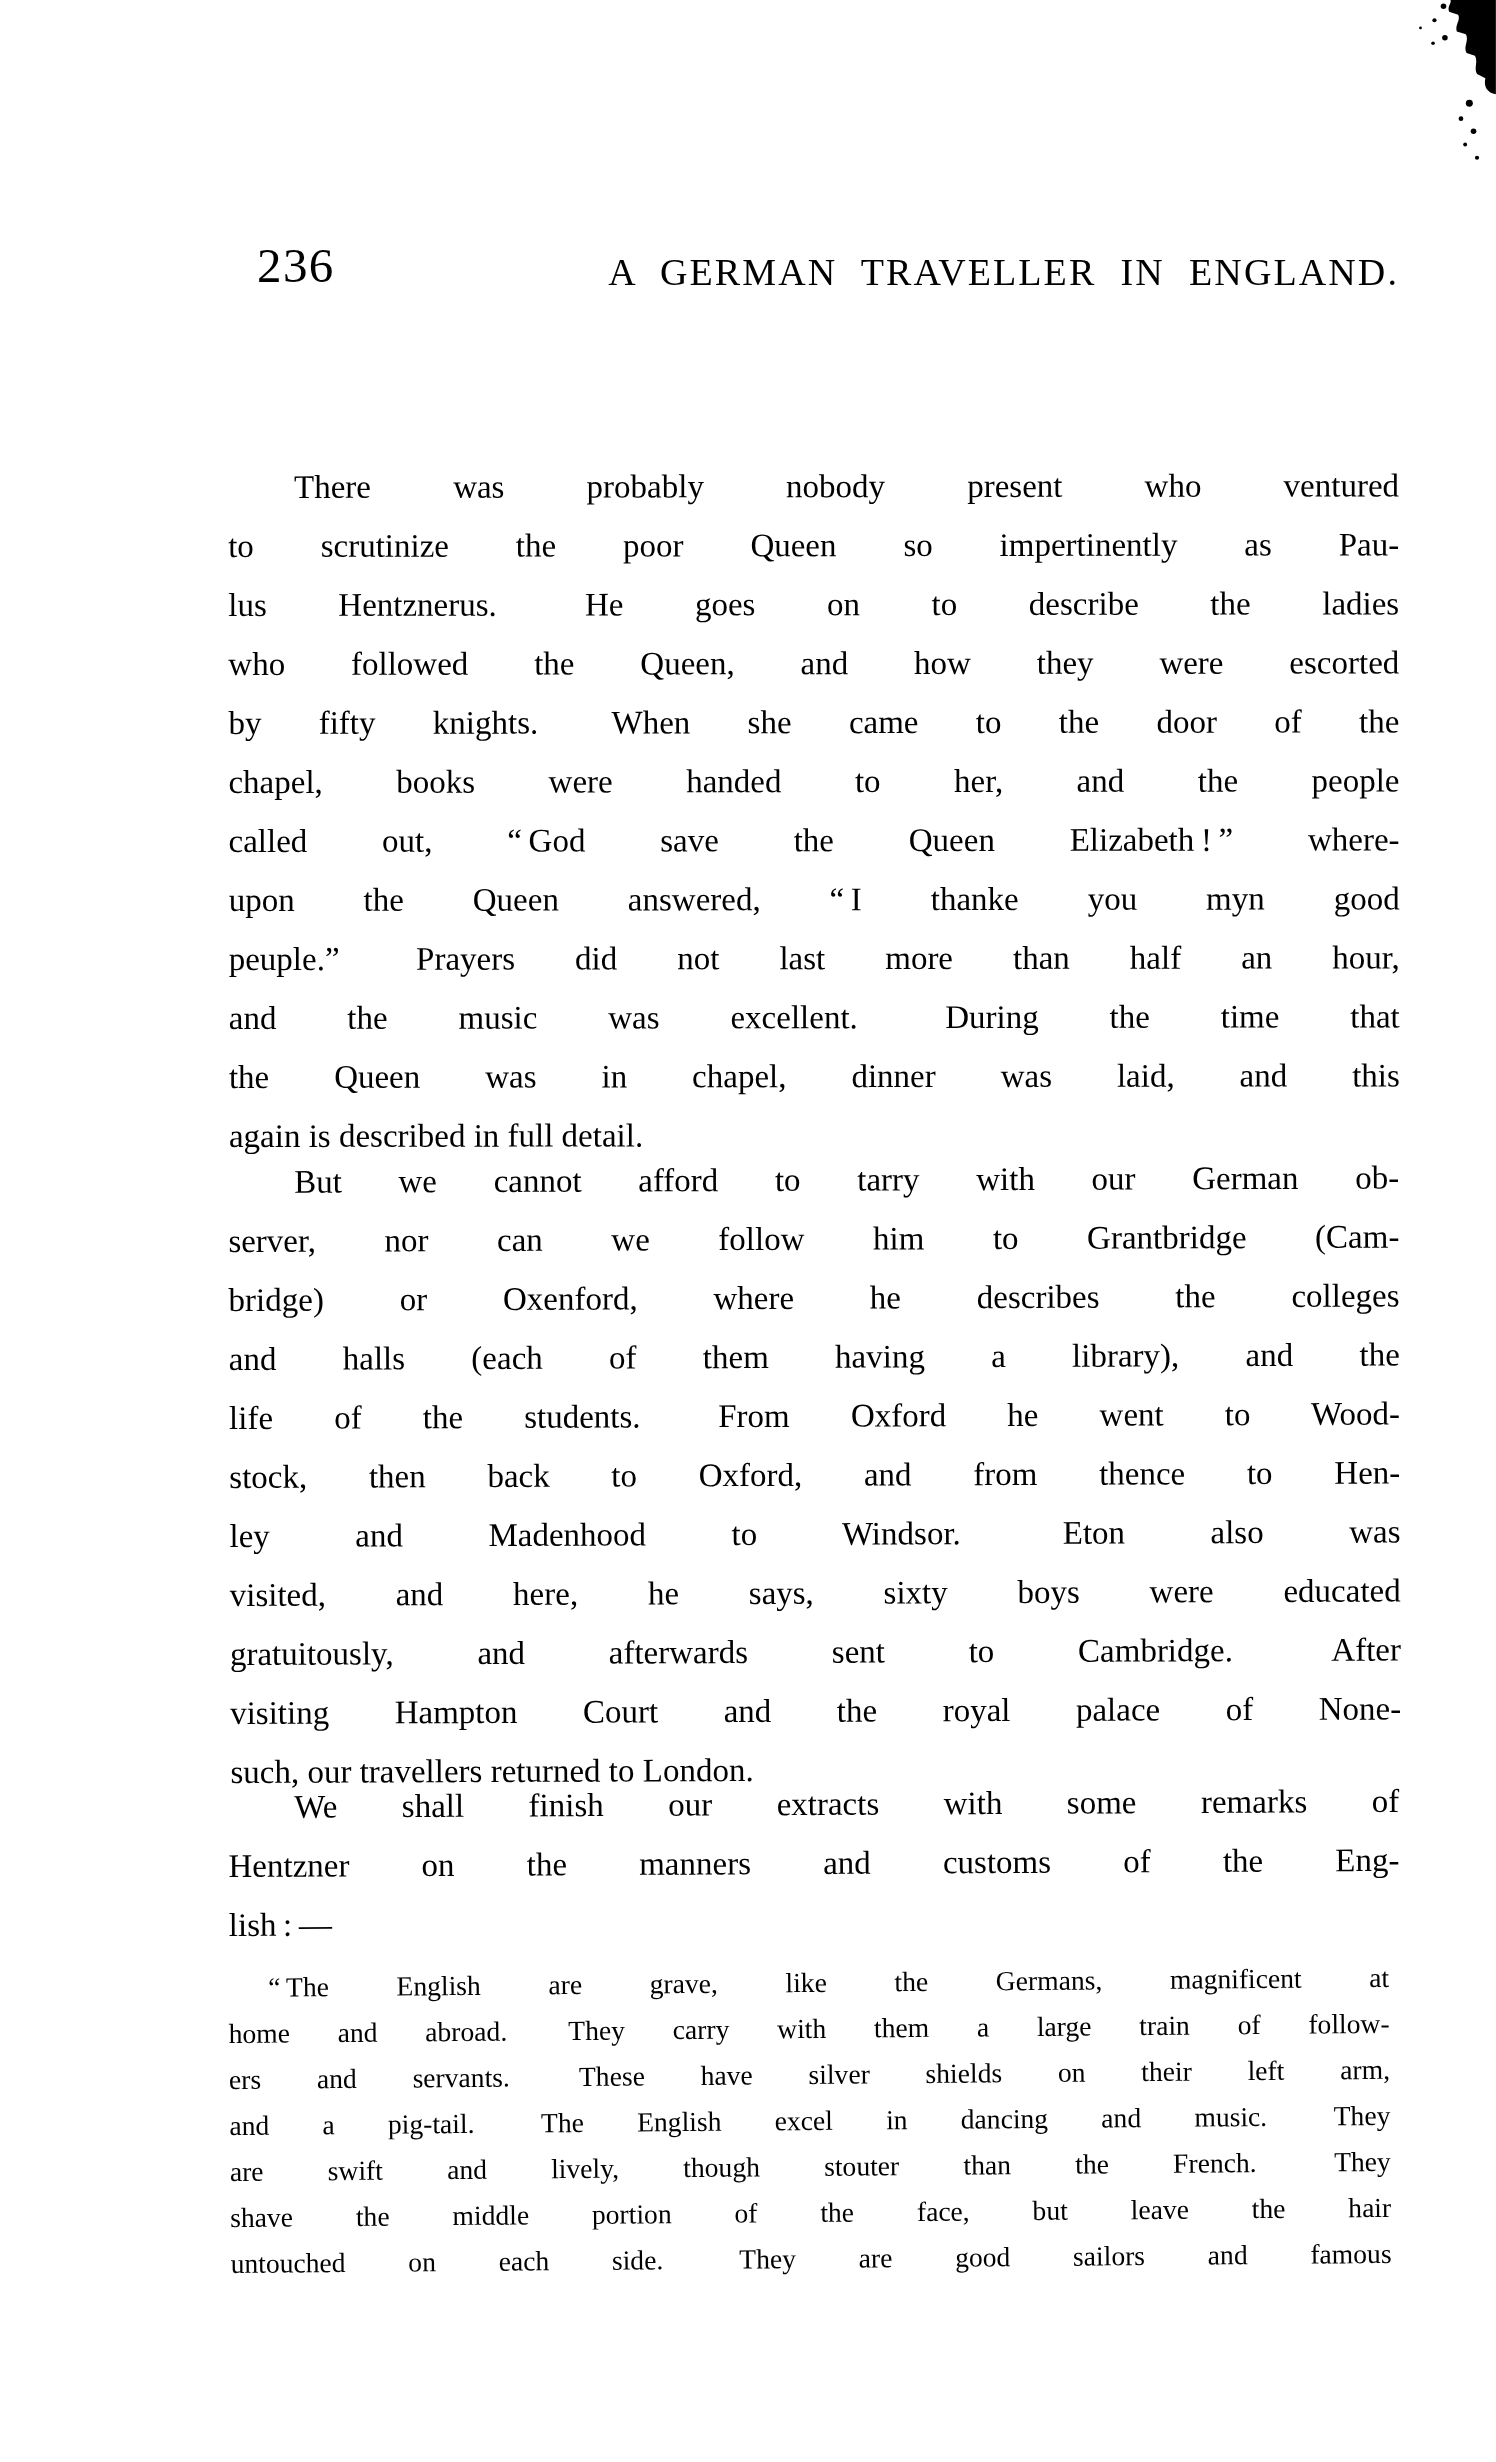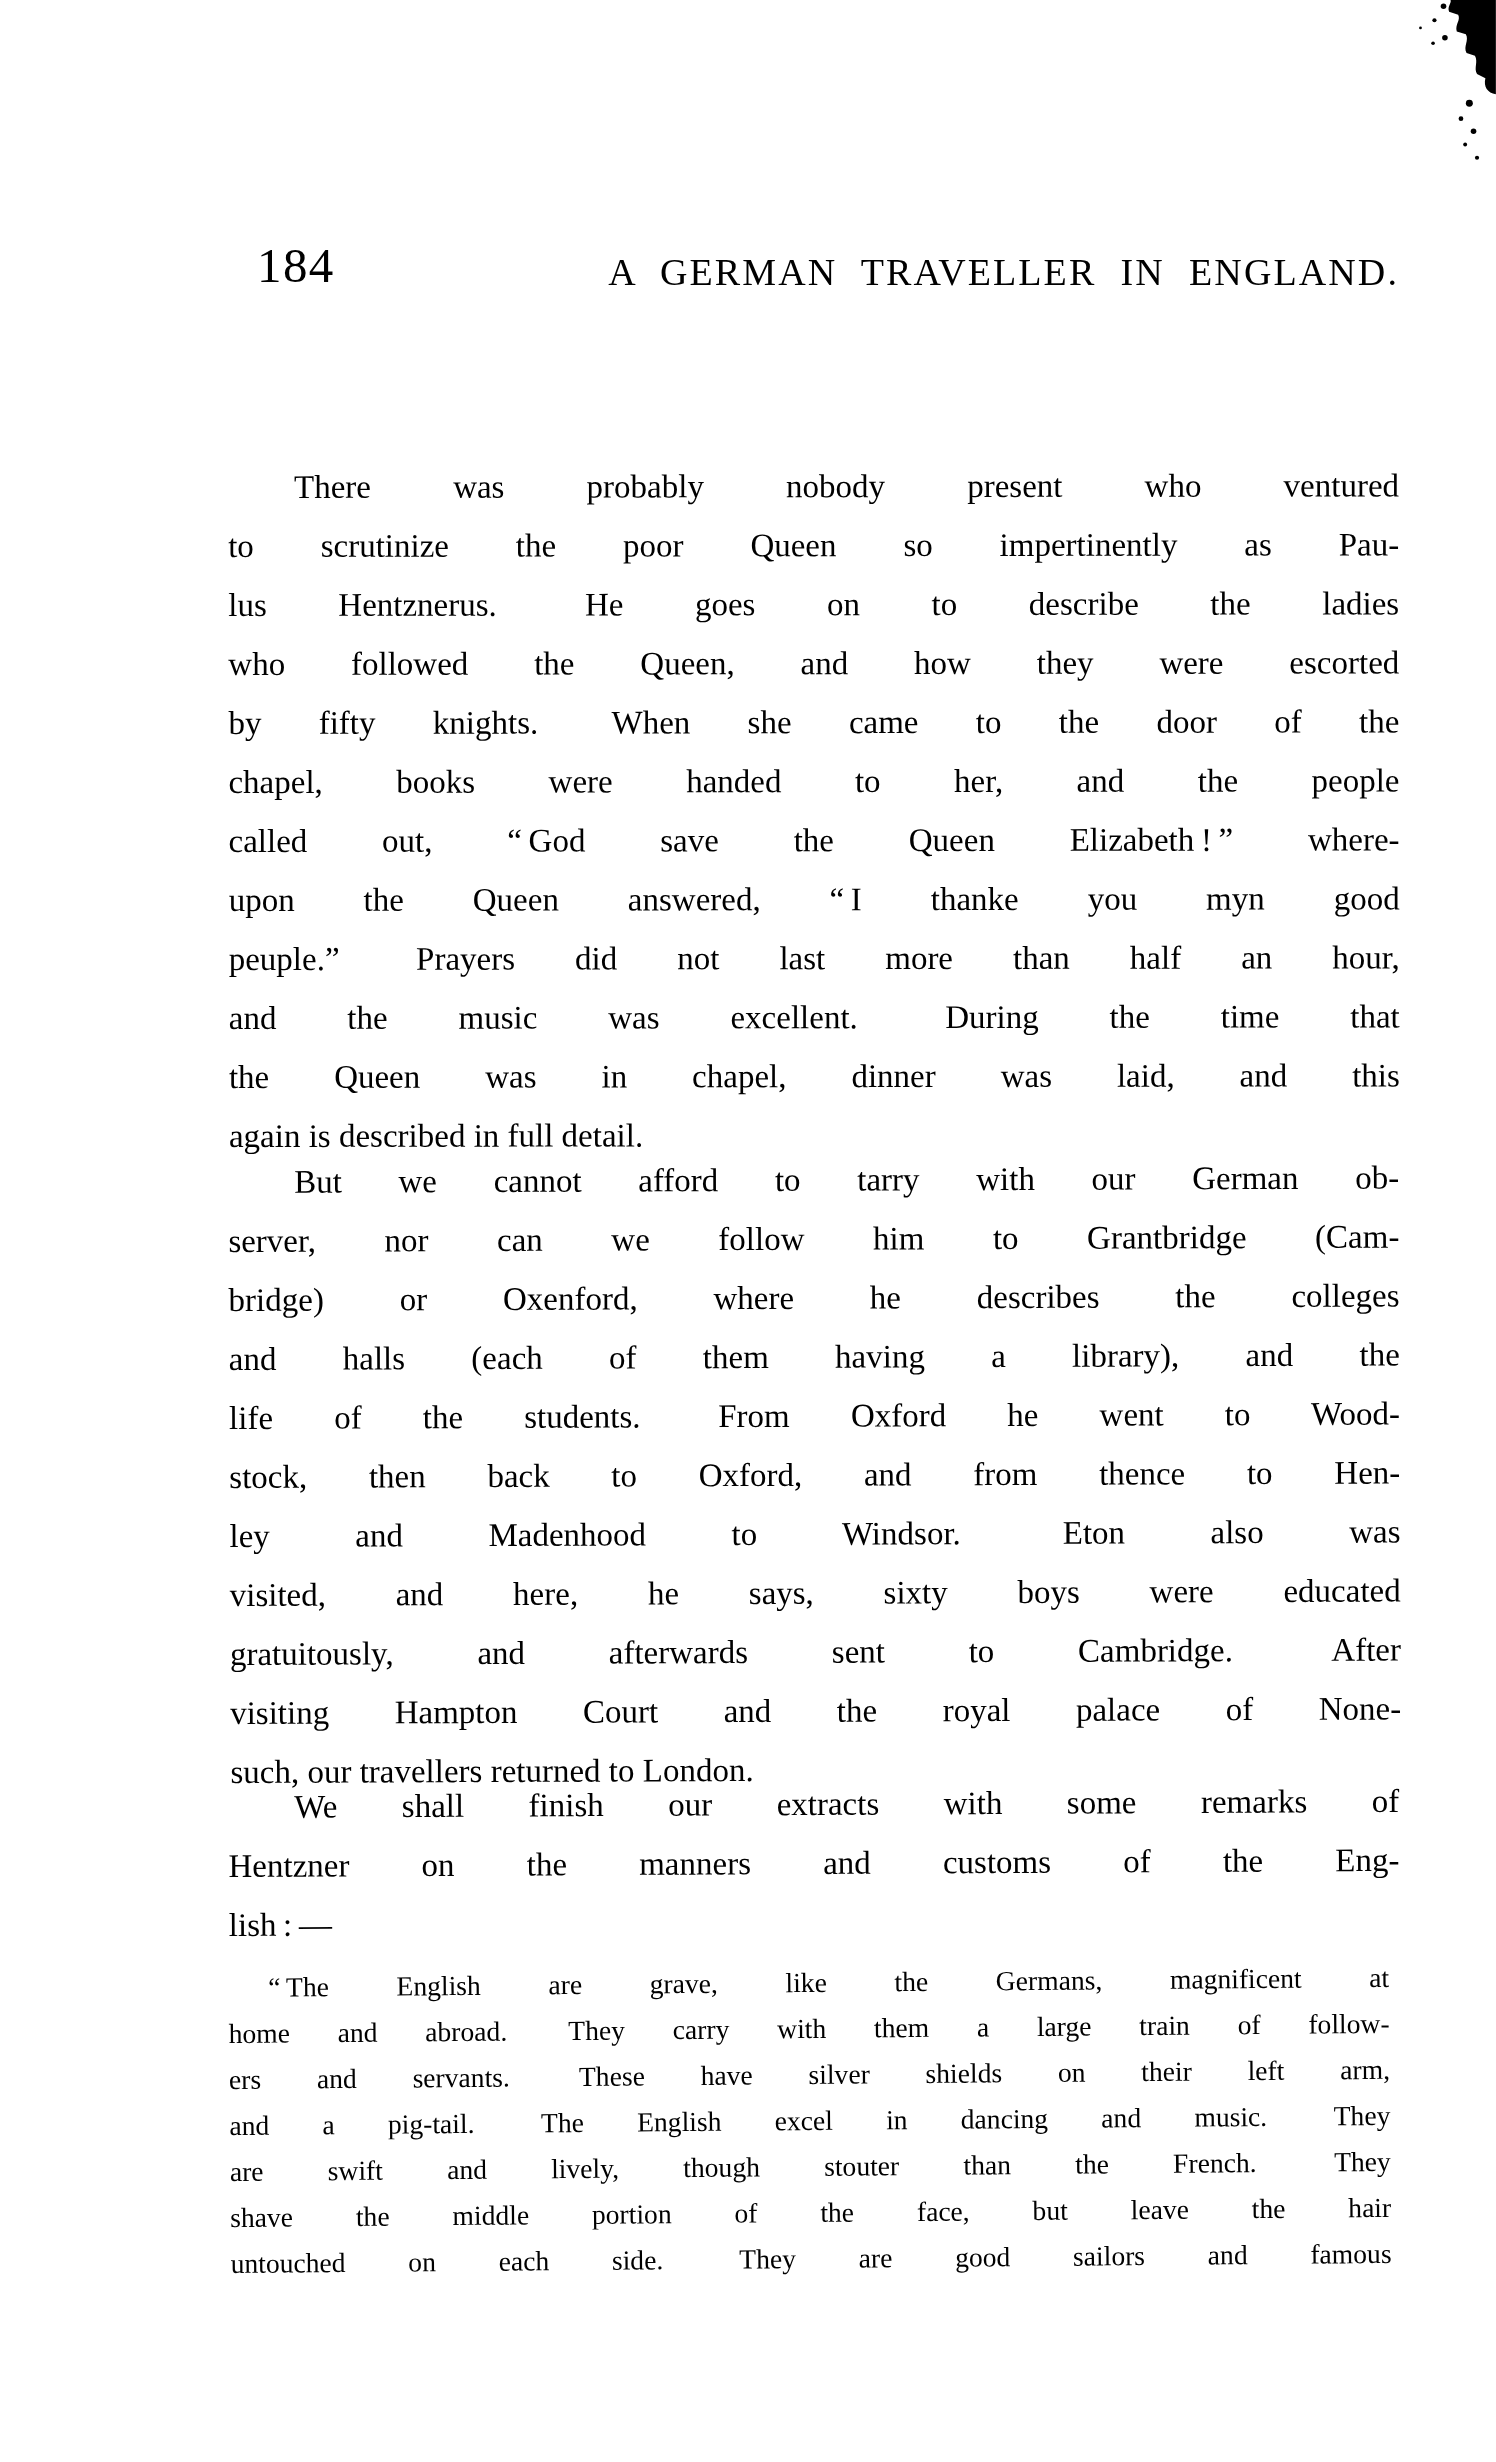--- a/index.html
+++ b/index.html
@@ -59,21 +59,21 @@
     position:absolute;
     top:0; right:0;
     width:91px; height:171px;
   }
 </style>
 </head>
 <body>
 
 <div class="sheet">
 
-  <div class="folio">184</div>
+  <div class="folio">236</div>
   <div class="running-head">A GERMAN TRAVELLER IN ENGLAND.</div>
 
 
   <div id="para-there" class="para body-size">
       <div class="line indent">There was probably nobody present who ventured</div>
       <div class="line">to scrutinize the poor Queen so impertinently as Pau-</div>
       <div class="line">lus Hentznerus.  He goes on to describe the ladies</div>
       <div class="line">who followed the Queen, and how they were escorted</div>
       <div class="line">by fifty knights.  When she came to the door of the</div>
       <div class="line">chapel, books were handed to her, and the people</div>

